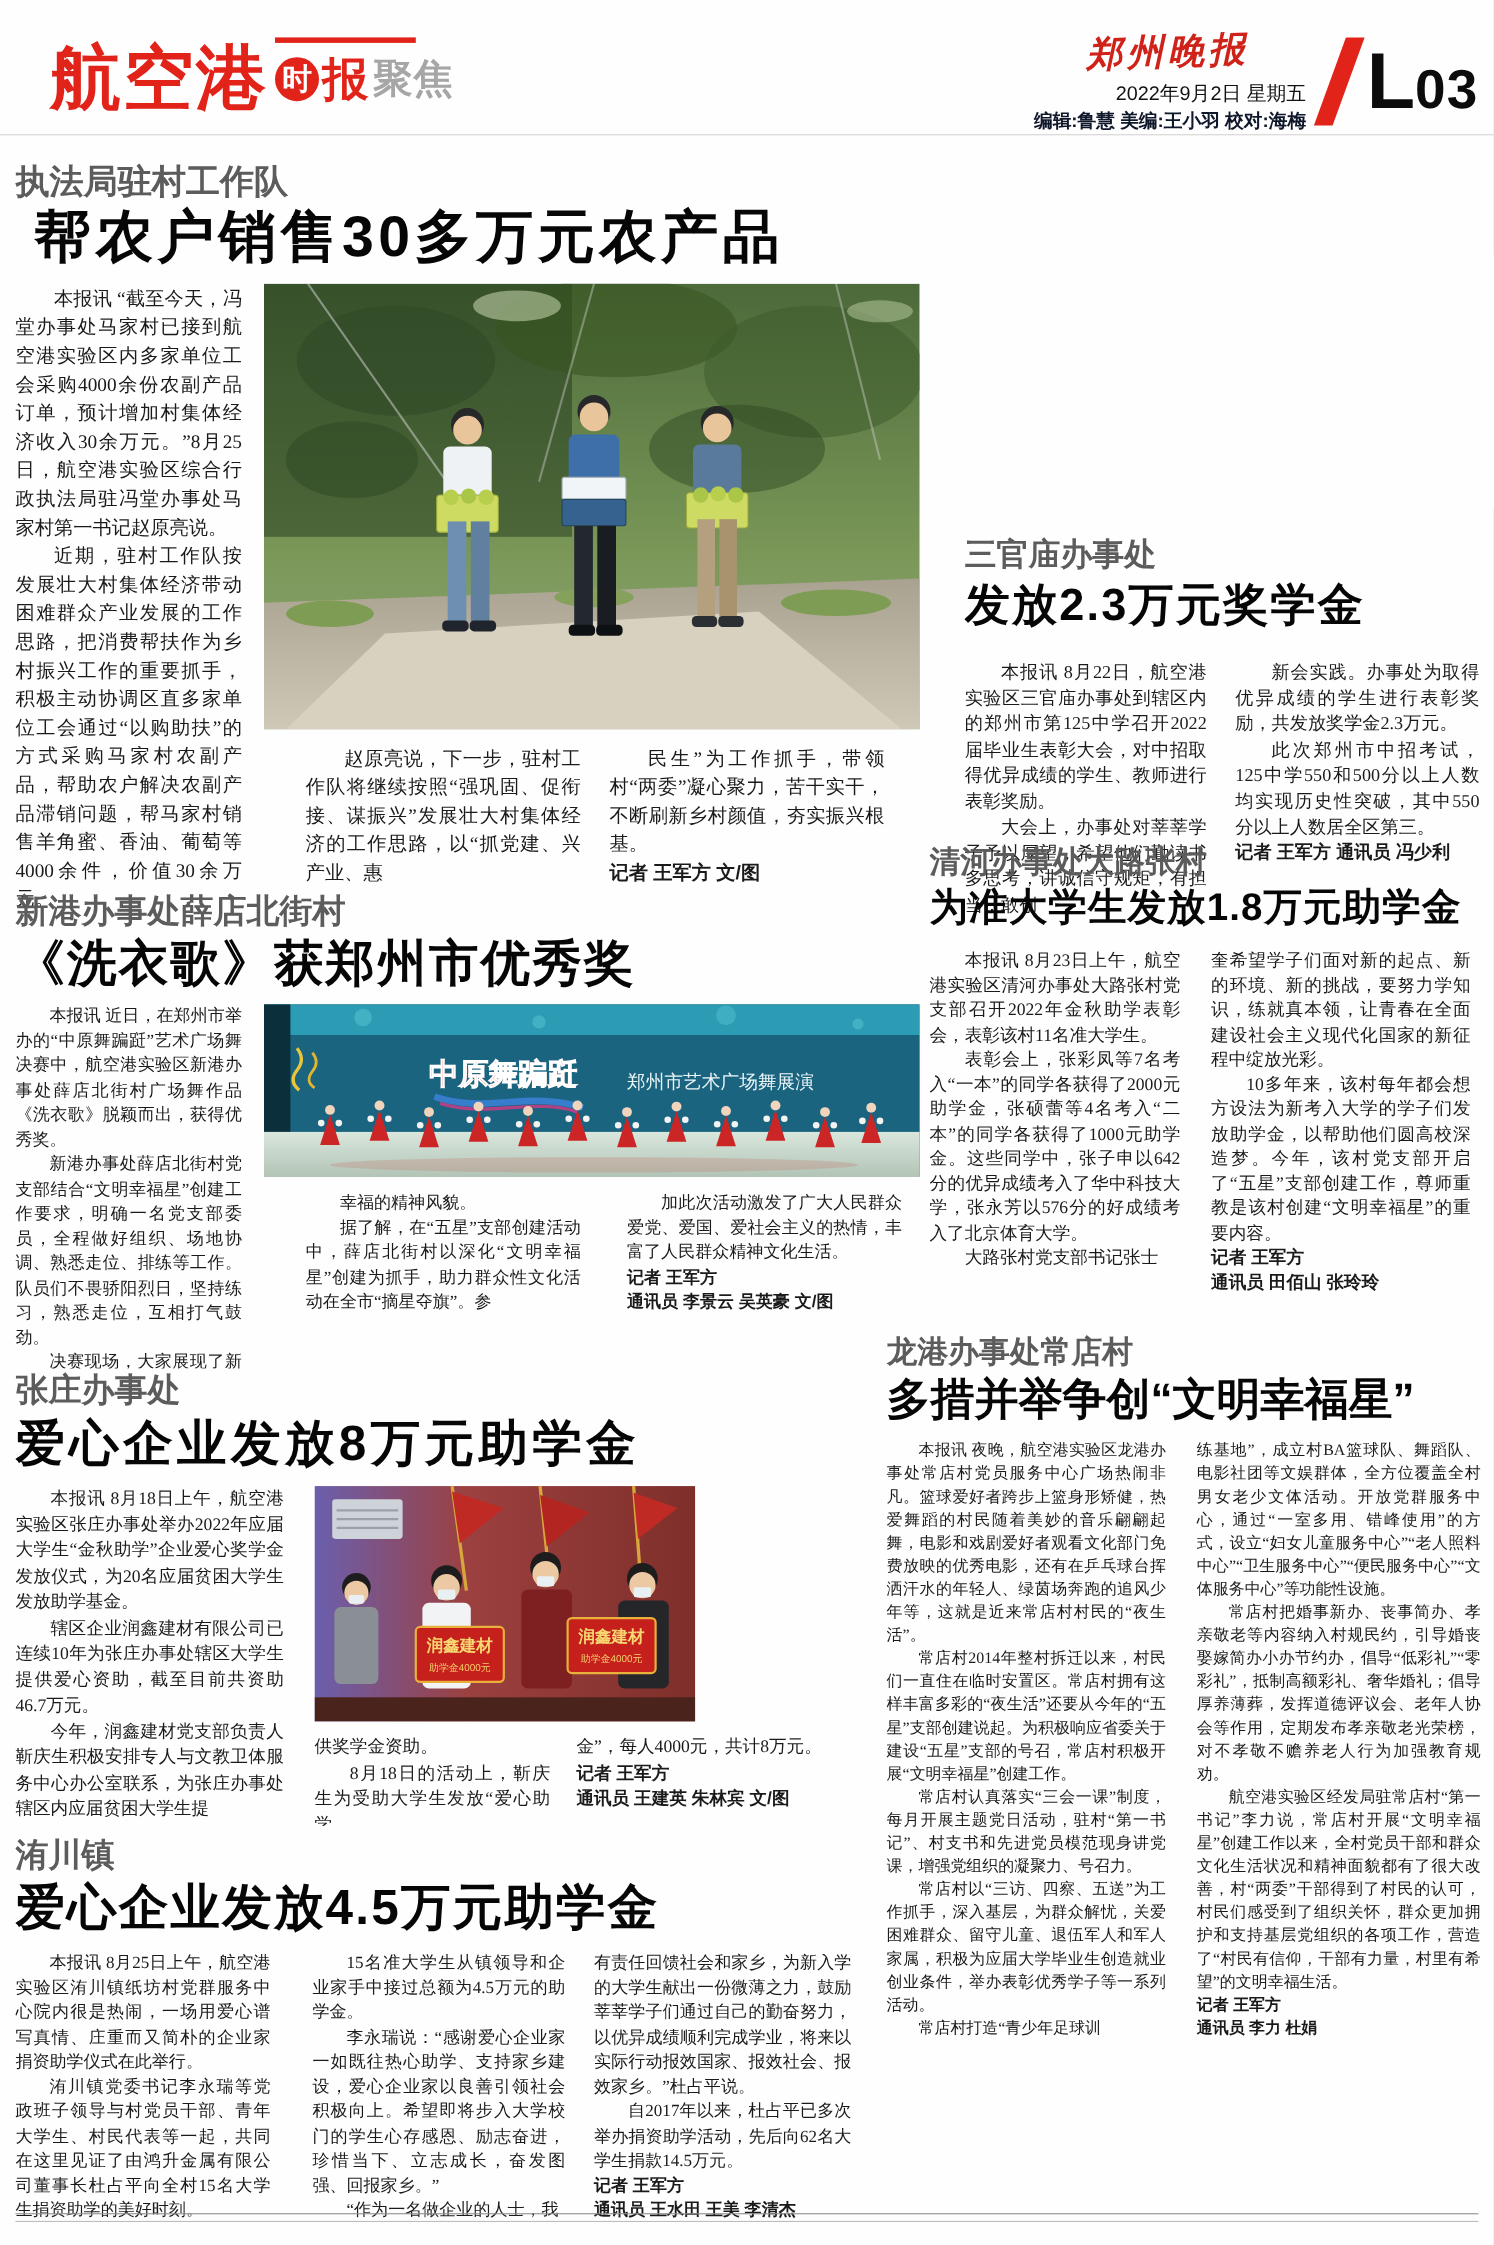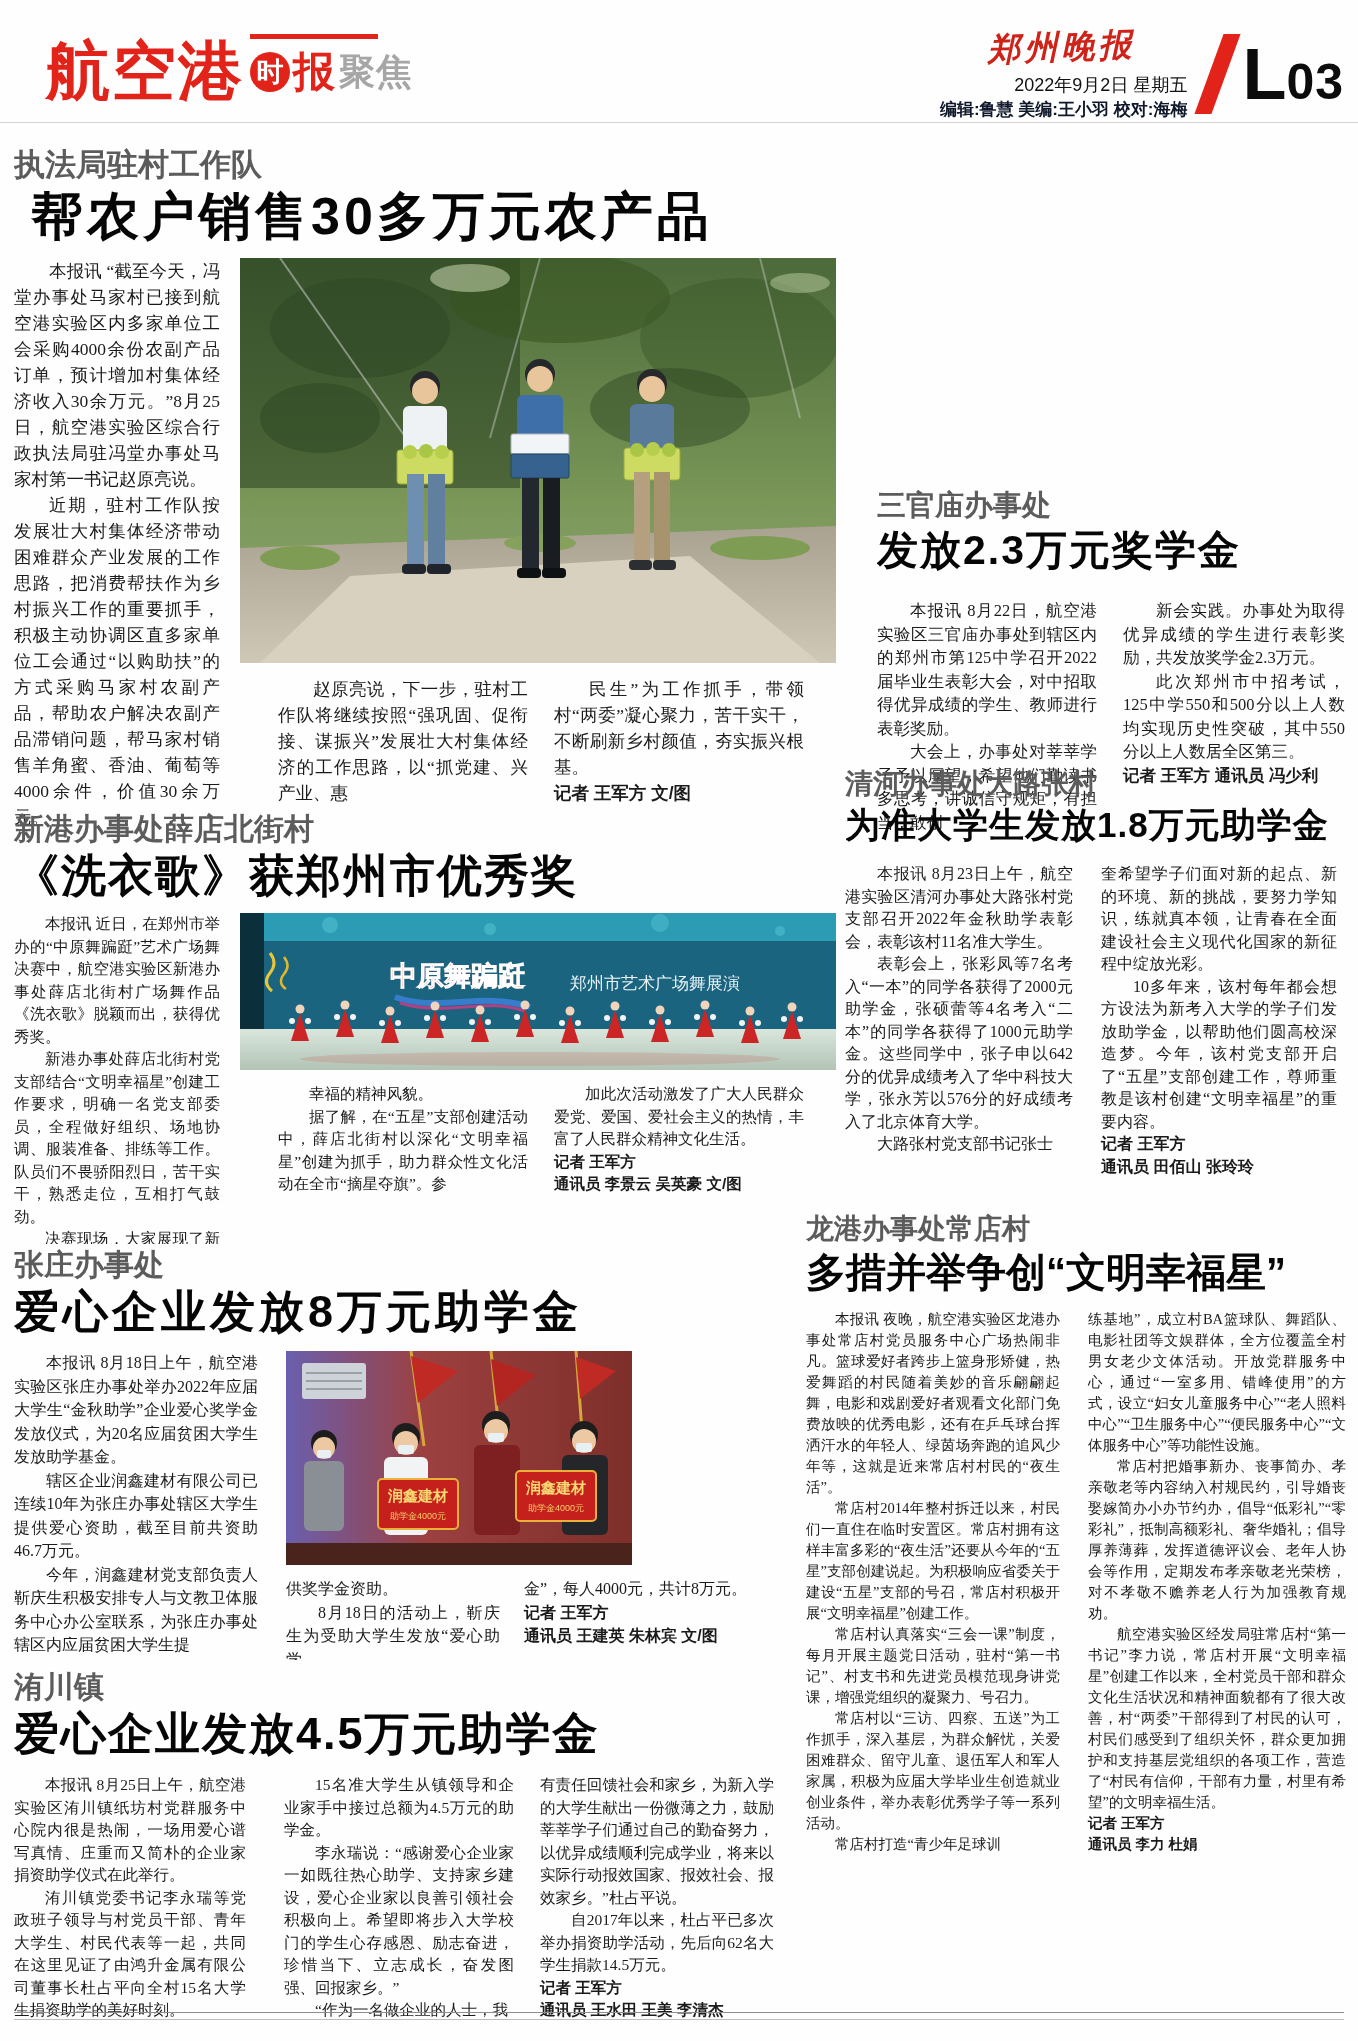--- a/index.html
+++ b/index.html
@@ -62,21 +62,21 @@
   .a2 .c1 { width:220px; margin-right:26px; }
   .a2 .c2 { width:222px; }
   
   .a3 { left:14px; top:810px; width:824px; height:434px; }
   .a3 .kicker { font-size:30px; line-height:37px; }
   .a3 .headline { font-size:45px; line-height:54px; letter-spacing:2px; }
   .a3 .bodyflex { margin-top:10px; }
   .a3 .col { font-size:15.5px; line-height:22.5px; }
   .a3 .c1 { width:206px; margin-right:20px; }
   .a3 .rightwrap { width:596px; }
-  .a3 .subcols { padding-left:38px; }
+  .a3 .subcols { padding-left:38px;gap:16px; }
   .a3 .c2 { width:250px; margin-right:26px; }
   .a3 .c3 { width:250px; }
   
   .a4 { left:845px; top:766px; width:502px; height:434px; }
   .a4 .kicker { font-size:28px; line-height:35px; }
   .a4 .headline { font-size:35px; line-height:44px; letter-spacing:1px; }
   .a4 .bodyflex { margin-top:16px; }
   .a4 .col { font-size:16px; line-height:22.5px; }
   .a4 .c1 { width:228px; margin-right:28px; }
   .a4 .c2 { width:236px; }
@@ -241,21 +241,21 @@
       </div>
     </div>
   </section>
 
   <section class="art a3">
     <div class="kicker">新港办事处薛店北街村</div>
     <h1 class="headline">《洗衣歌》获郑州市优秀奖</h1>
     <div class="bodyflex">
       <div class="col c1">
         <p>本报讯 近日，在郑州市举办的“中原舞蹁跹”艺术广场舞决赛中，航空港实验区新港办事处薛店北街村广场舞作品《洗衣歌》脱颖而出，获得优秀奖。</p>
-        <p>新港办事处薛店北街村党支部结合“文明幸福星”创建工作要求，明确一名党支部委员，全程做好组织、场地协调、服装准备、排练等工作。队员们不畏骄阳烈日，苦干实干，熟悉走位，互相打气鼓劲。</p>
+        <p>新港办事处薛店北街村党支部结合“文明幸福星”创建工作要求，明确一名党支部委员，全程做好组织、场地协调、熟悉走位、排练等工作。队员们不畏骄阳烈日，坚持练习，熟悉走位，互相打气鼓劲。</p>
         <p>决赛现场，大家展现了新港办事处辖区群众乐观向上、文明</p>
       </div>
       <div class="rightwrap">
         <svg class="photo" width="596" height="157" viewBox="0 0 596 157">
           <defs>
             <linearGradient id="g3" x1="0" y1="0" x2="0" y2="1">
               <stop offset="0" stop-color="#d9e6dc"></stop>
                 <stop offset="1" stop-color="#b2c4b6"></stop>
             </linearGradient>
             <g id="dancer">

